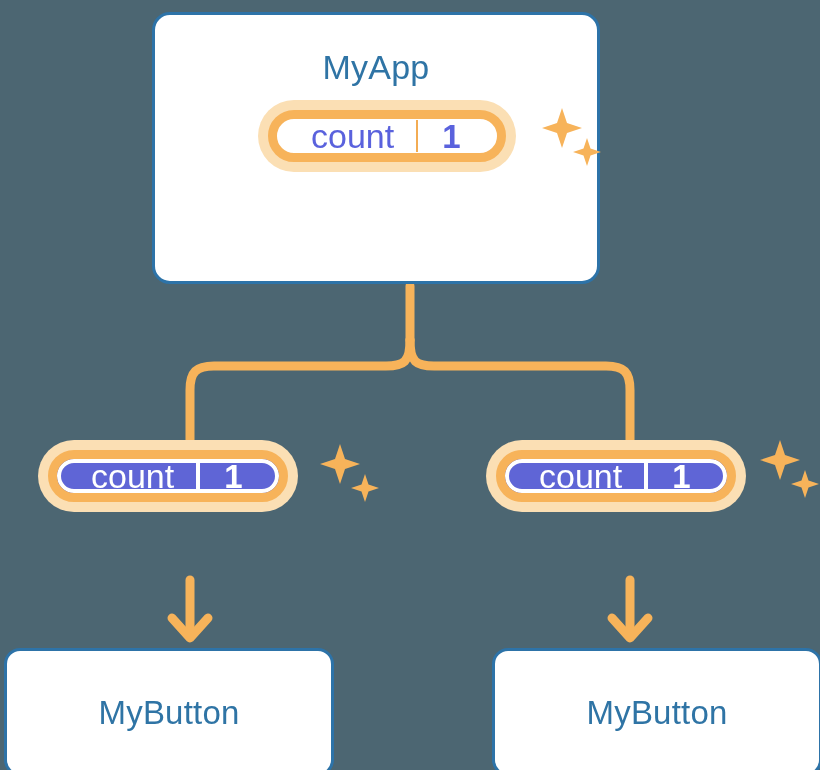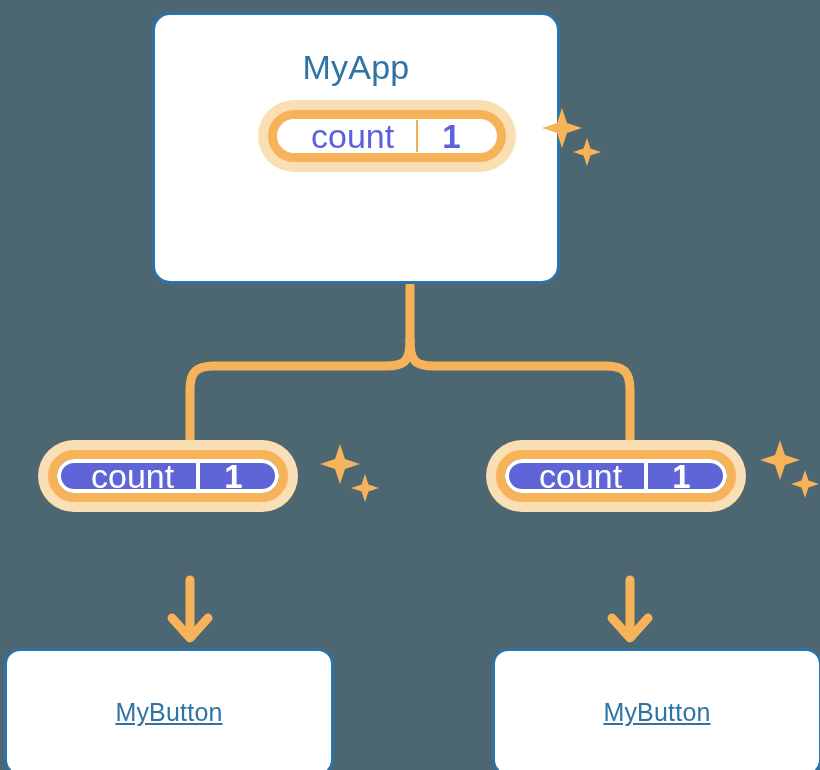--- a/index.html
+++ b/index.html
@@ -47,36 +47,35 @@
     color: #2f74a5;
     font-size: 34px;
     font-weight: 400;
     letter-spacing: 0.2px;
     line-height: 1;
   }
 
   #card-myapp {
     left: 152px;
     top: 12px;
-    width: 408px;
+    width: 448px;
     height: 272px;
     border-radius: 18px;
   }
   #card-myapp .card-title {
     margin-top: 35px;
   }
 
   .card-mybutton {
     width: 330px;
     height: 128px;
     justify-content: center;
   }
   .card-mybutton .card-title {
-    font-size: 25px;
-    text-decoration: underline;
+    font-size: 33px;
   }
   #card-mybutton-left  { left: 4px;   top: 648px; }
   #card-mybutton-right { left: 492px; top: 648px; }
 
   
   .pill-wrap {
     position: absolute;
     z-index: 3;
   }
 

